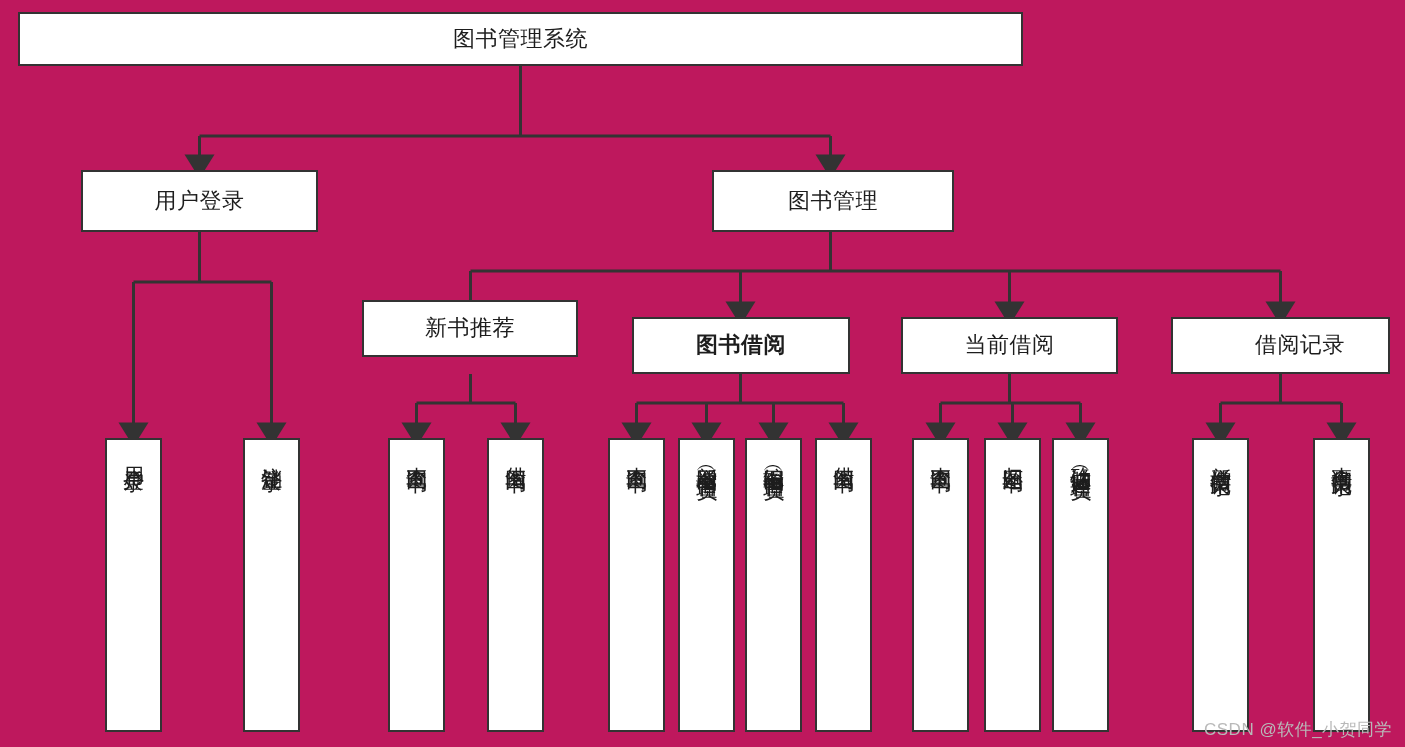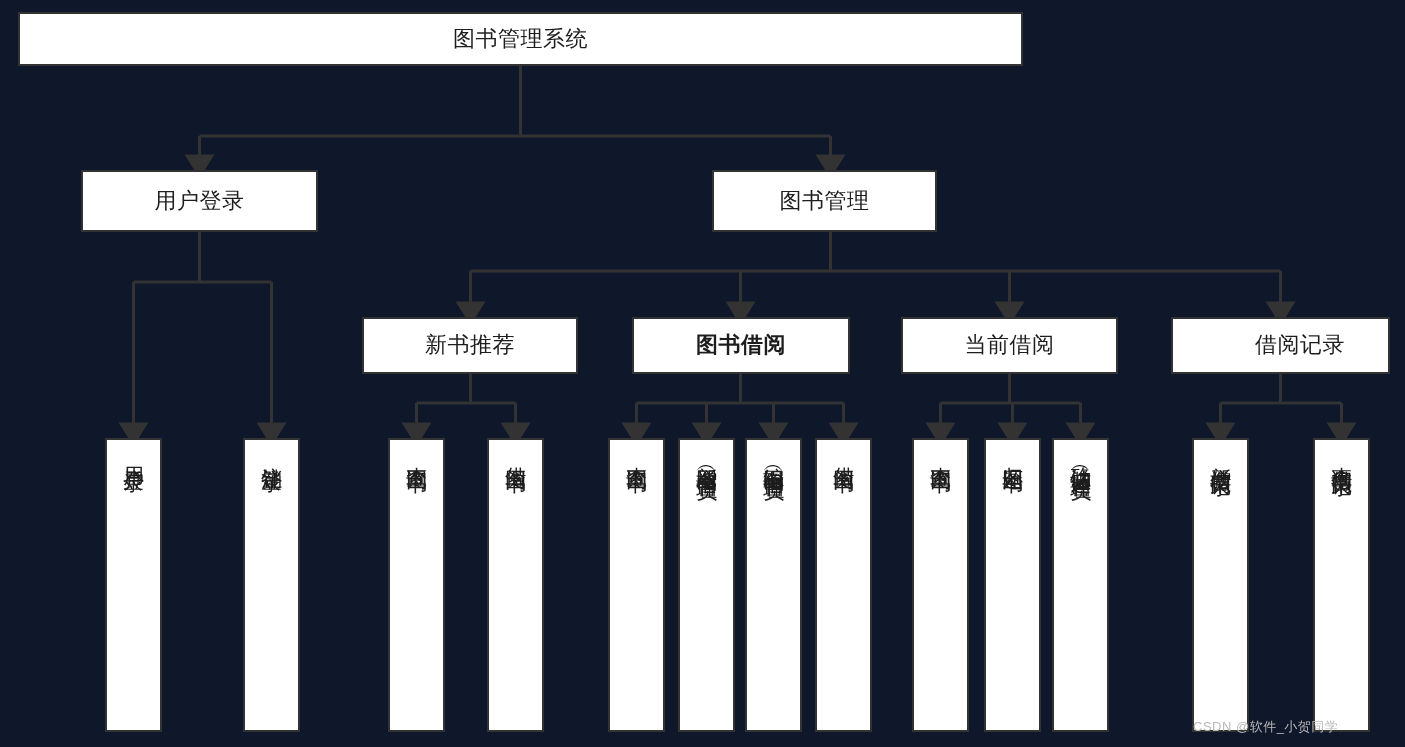--- a/index.html
+++ b/index.html
@@ -7,21 +7,21 @@
     padding: 0;
     background: #ffffff;
   }
   body {
     font-family: "Liberation Sans", "DejaVu Sans", sans-serif;
   }
   #canvas {
     position: relative;
     width: 1405px;
     height: 747px;
-    background: #0f172a;
+    background: #be185d;
     overflow: hidden;
   }
   svg.wires {
     position: absolute;
     left: 0;
     top: 0;
     width: 1405px;
     height: 747px;
     pointer-events: none;
   }
@@ -51,24 +51,25 @@
   .node.v .label {
     writing-mode: vertical-rl;
     text-orientation: upright;
     font-size: 21px;
     line-height: 1.25;
     letter-spacing: 2px;
     white-space: nowrap;
   }
   .watermark {
     position: absolute;
-    font-size: 13px;
+    font-size: 17px;
     color: #b9b9b9;
     white-space: nowrap;
     letter-spacing: 0.5px;
+    margin-left: 11px;
   }
 </style>
 </head>
 <body>
 
 <div id="canvas">
 
   <svg class="wires" viewBox="0 0 1405 747" xmlns="http://www.w3.org/2000/svg">
     <defs>
       <marker id="arrow" markerWidth="10" markerHeight="12" refX="1.2" refY="5" orient="auto" markerUnits="strokeWidth">
@@ -119,25 +120,25 @@
     </g>
   </svg>
 
   <div class="node h" style="left: 18px; top: 12px; width: 1005px; height: 54px;">
     <span class="label">图书管理系统</span>
   </div>
 
   <div class="node h" style="left: 81px; top: 170px; width: 237px; height: 62px;">
     <span class="label">用户登录</span>
   </div>
-  <div class="node h" style="left: 712px; top: 170px; width: 225px; height: 62px;">
+  <div class="node h" style="left: 712px; top: 170px; width: 242px; height: 62px;">
     <span class="label">图书管理</span>
   </div>
 
-  <div class="node h" style="left: 362px; top: 317px; width: 216px; height: 57px;">
+  <div class="node h" style="left: 362px; top: 300px; width: 216px; height: 57px;">
     <span class="label">新书推荐</span>
   </div>
   <div class="node h" style="left: 632px; top: 317px; width: 218px; height: 57px; font-weight: bold;">
     <span class="label">图书借阅</span>
   </div>
   <div class="node h" style="left: 901px; top: 317px; width: 217px; height: 57px;">
     <span class="label">当前借阅</span>
   </div>
   <div class="node h" style="left: 1171px; top: 317px; width: 219px; height: 57px; padding-left: 39px;">
     <span class="label">借阅记录</span>

